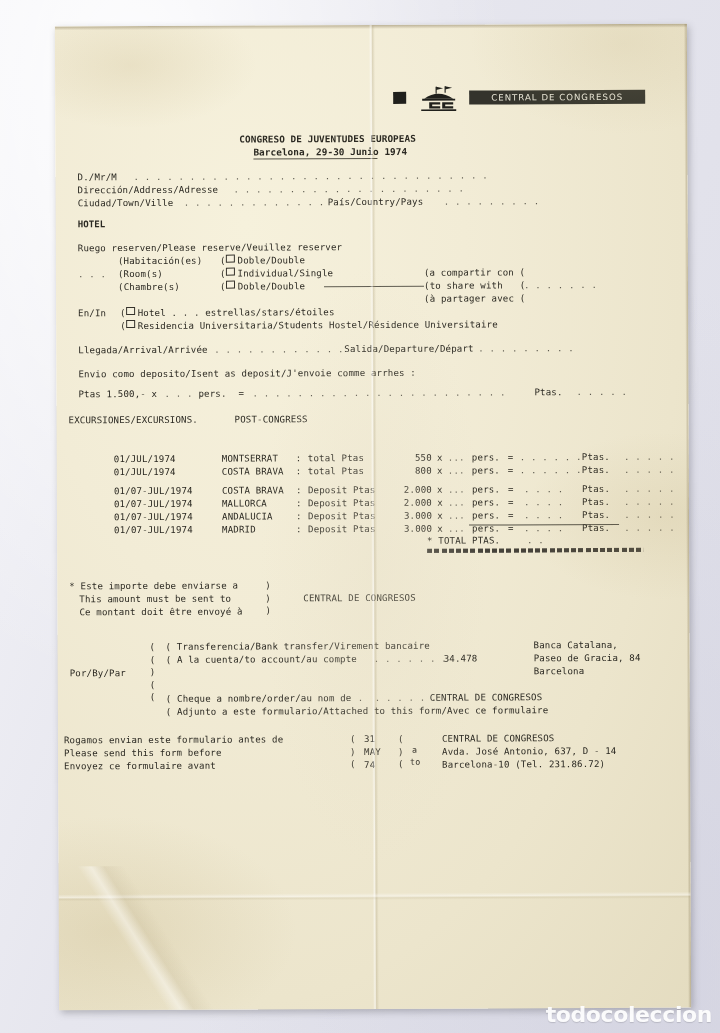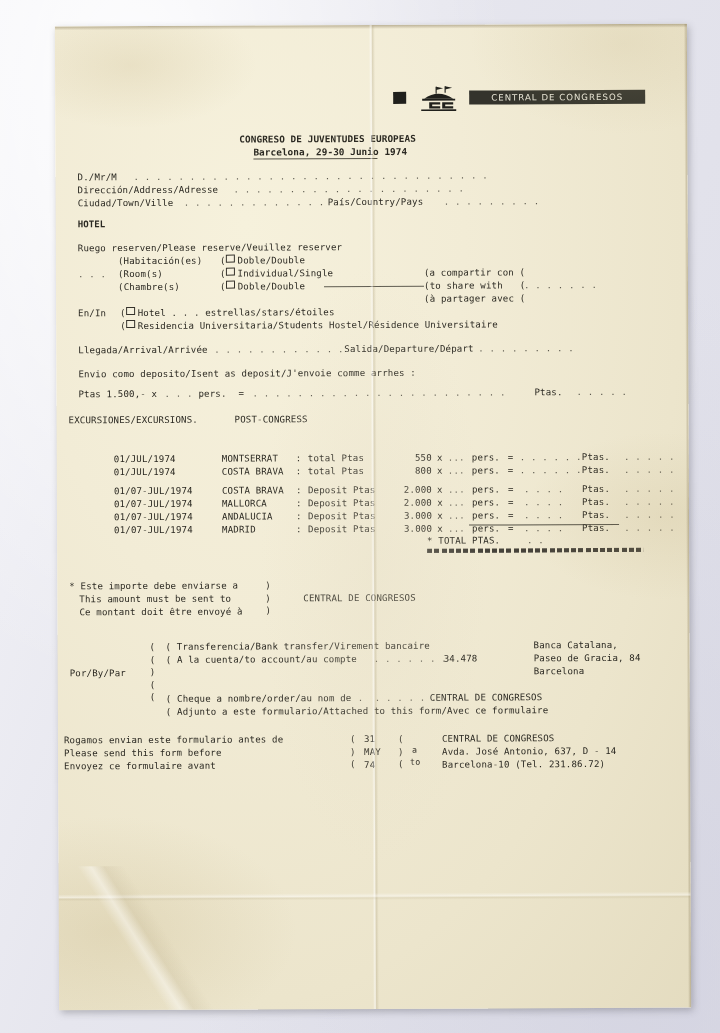--- a/index.html
+++ b/index.html
@@ -400,13 +400,14 @@
       <div class="ln" style="left:384px; top:721px;">Avda. José Antonio, 637, D - 14</div>
       <div class="ln" style="left:384px; top:734px;">Barcelona-10 (Tel. 231.86.72)</div>
 
     </div>
 
     <div class="fold"></div>
     <div class="fold-h"></div>
     <div class="fold-d"></div>
   </div>
 
+  <div id="watermark">todocoleccion</div>
 </div>
 
 </body></html>

